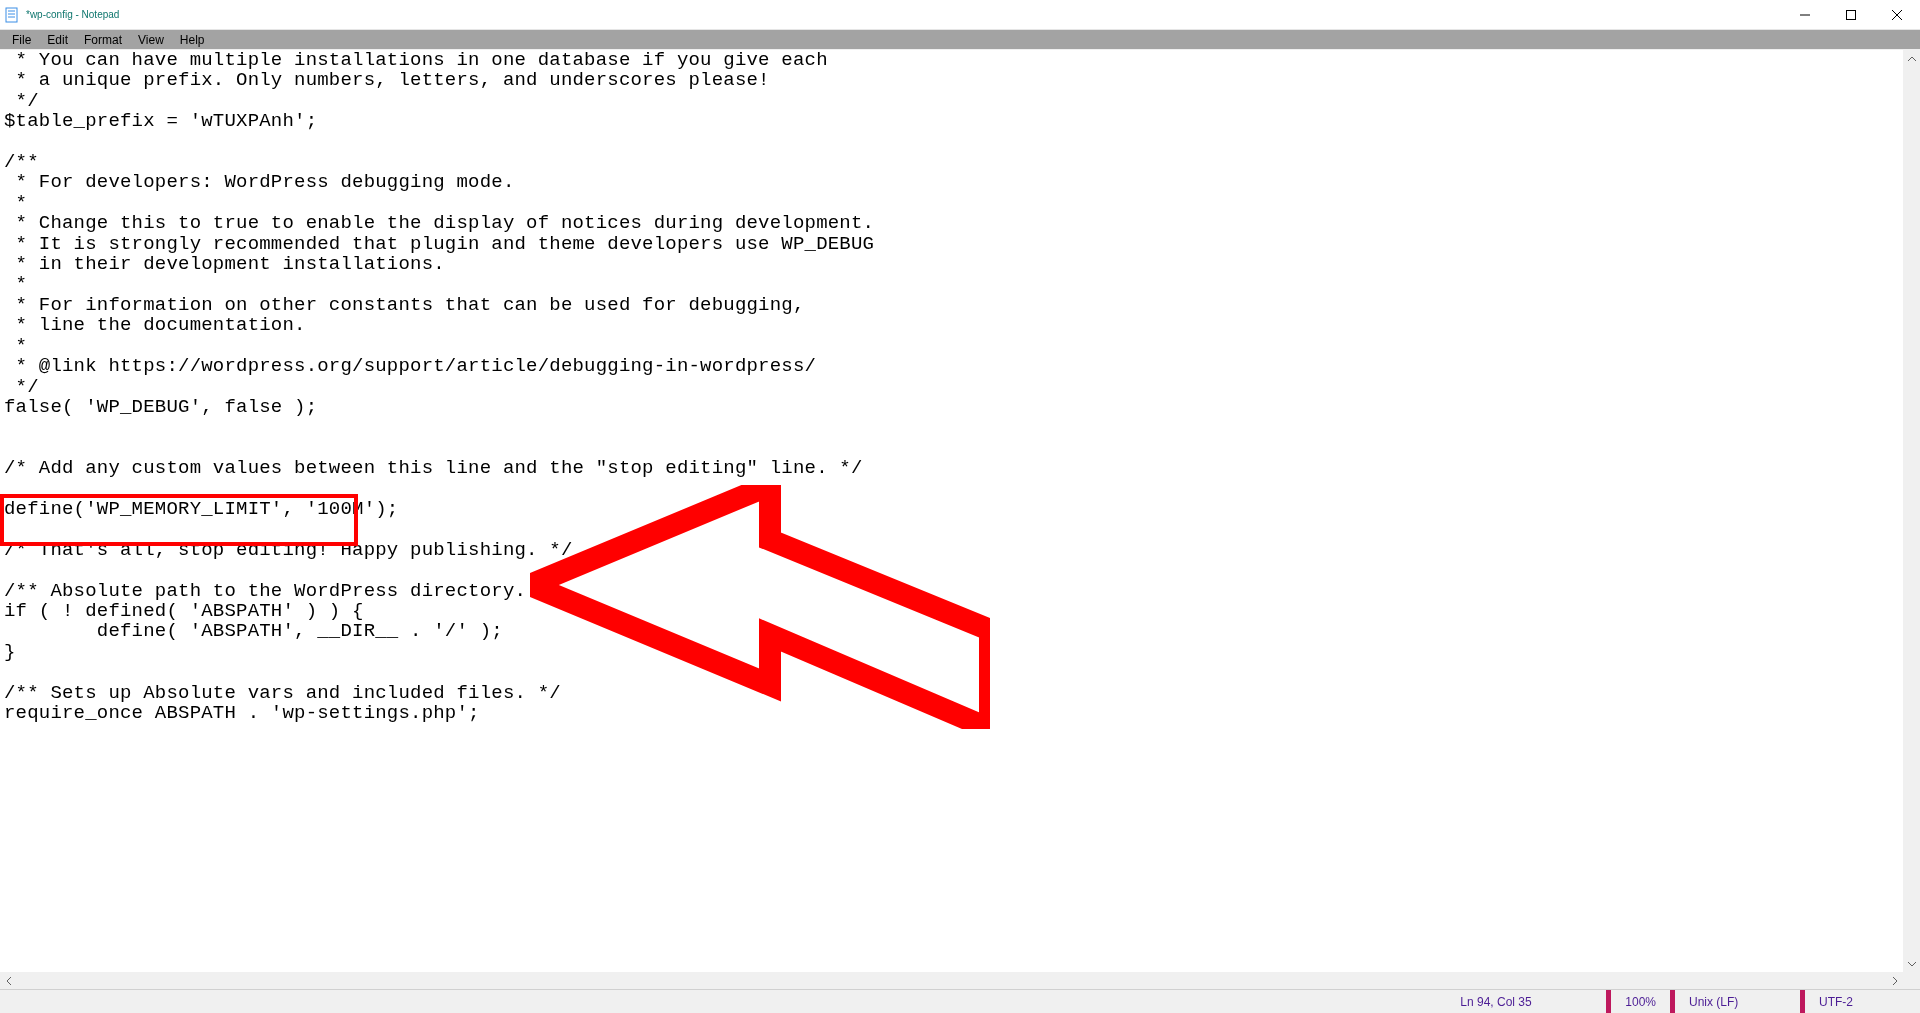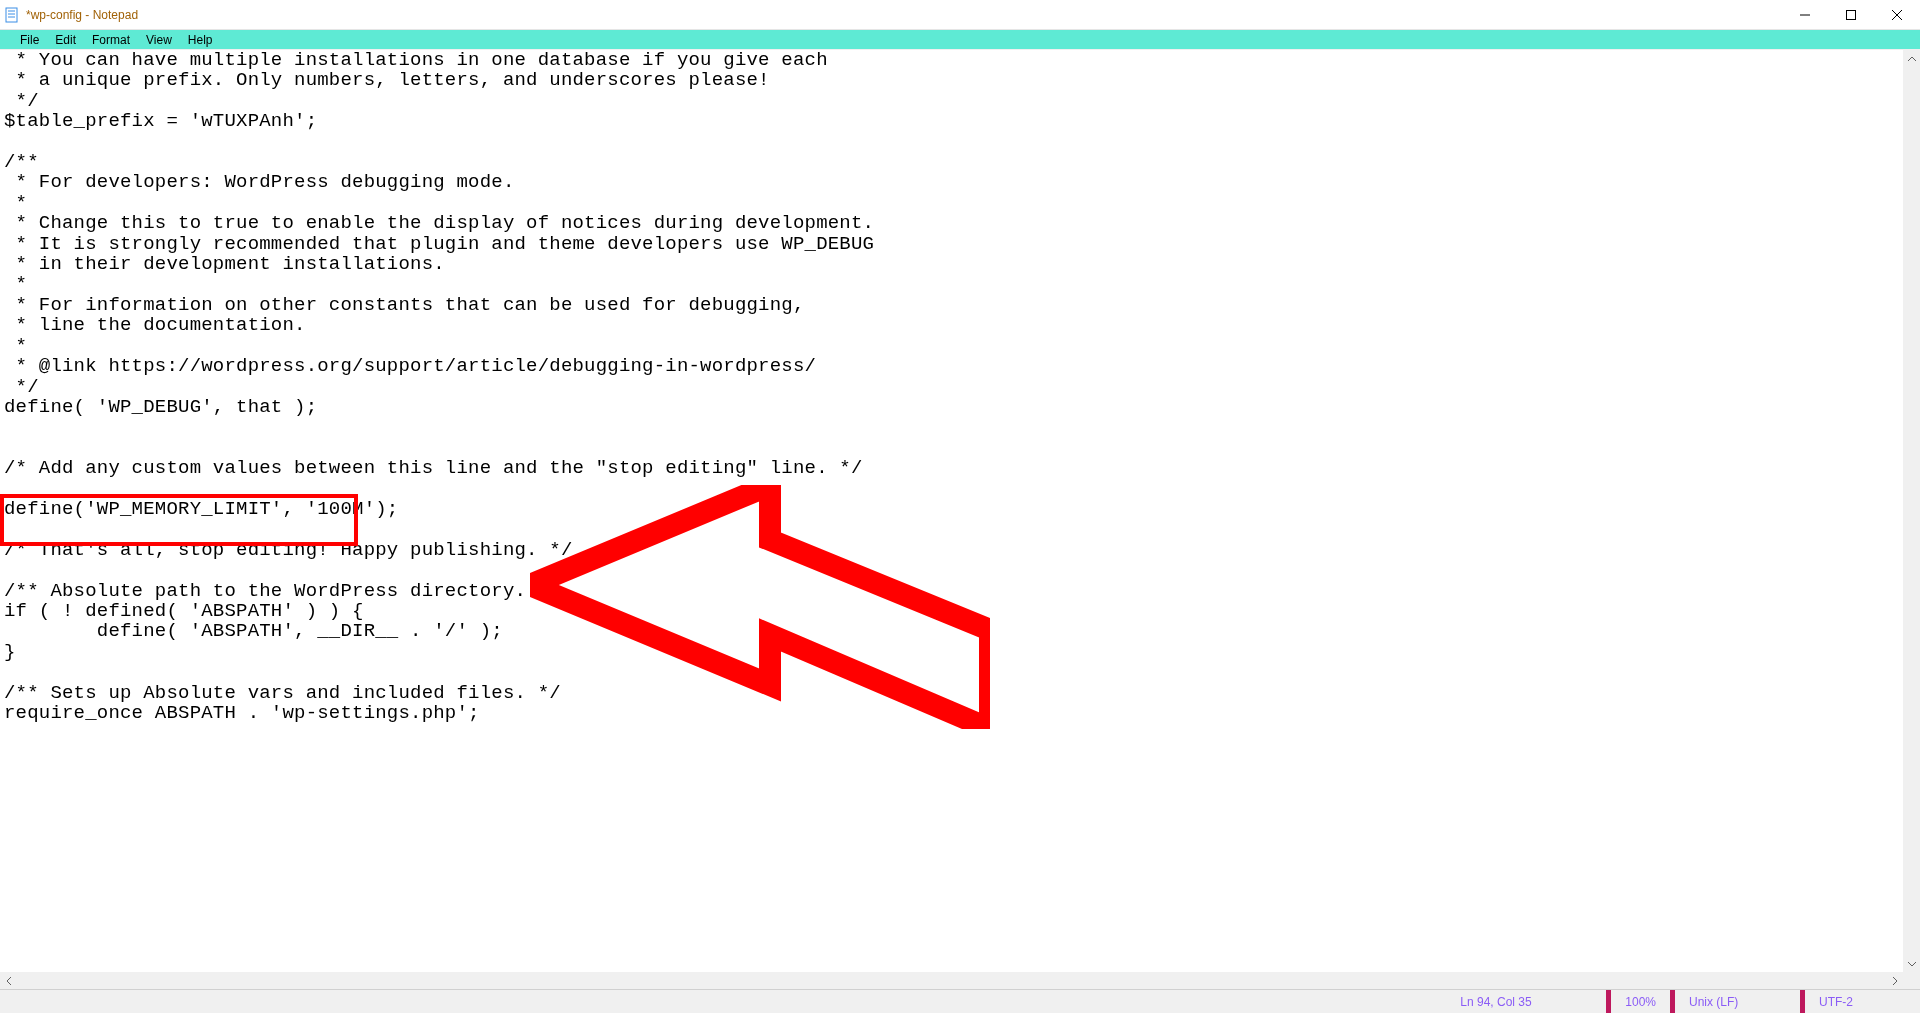--- a/index.html
+++ b/index.html
@@ -14,22 +14,22 @@
     border-bottom: 1px solid #e5e5e5;
     padding-left: 4px;
   }
   .titlebar .app-icon {
     width: 16px; height: 16px;
     margin-right: 6px;
     display: flex; align-items: center; justify-content: center;
   }
   .titlebar .app-icon svg { width: 16px; height: 16px; }
   .titlebar .title-text {
-    font-size: 12px;
-    color: #a16207;
+    font-size: 10px;
+    color: #0f766e;
   }
   .window-controls {
     margin-left: auto;
     display: flex;
     height: 100%;
   }
   .win-btn {
     width: 46px; height: 100%;
     display: flex; align-items: center; justify-content: center;
     font-family: "Segoe MDL2 Assets", sans-serif;
@@ -37,23 +37,23 @@
     color: #000;
     cursor: default;
   }
   .win-btn svg { width: 10px; height: 10px; stroke: #000; stroke-width: 1; fill: none; }
 
   
   .menubar {
     height: 20px;
     display: flex;
     align-items: center;
-    padding-left: 12px;
+    padding-left: 4px;
     border-bottom: 1px solid #f0f0f0;
-    background: #5eead4;
+    background: #a3a3a3;
   }
   .menu-item {
     font-size: 12px;
     padding: 2px 8px;
     color: #000;
     cursor: default;
   }
 
   
   .editor-wrap {
@@ -121,21 +121,21 @@
   }
 
   
   .statusbar {
     height: 24px;
     border-top: 1px solid #d0d0d0;
     background: #f0f0f0;
     display: flex;
     align-items: center;
     font-size: 12px;
-    color: #8b5cf6;
+    color: #4c1d95;
   }
   .status-spacer { flex: 1; }
   .status-seg {
     padding: 0 14px;
     border-left: 5px solid #be185d;
     height: 100%;
     display: flex; align-items: center;
   }
   .status-seg.first { border-left: none; }
   .status-seg.wide-ln { min-width: 160px; }
@@ -196,21 +196,21 @@
 <span> *</span>
 <span> * Change this to true to enable the display of notices during development.</span>
 <span> * It is strongly recommended that plugin and theme developers use WP_DEBUG</span>
 <span> * in their development installations.</span>
 <span> *</span>
 <span> * For information on other constants that can be used for debugging,</span>
 <span> * line the documentation.</span>
 <span> *</span>
 <span> * @link https://wordpress.org/support/article/debugging-in-wordpress/</span>
 <span> */</span>
-<span>define( 'WP_DEBUG', that );</span>
+<span>false( 'WP_DEBUG', false );</span>
 <span></span>
 <span></span>
 <span>/* Add any custom values between this line and the "stop editing" line. */</span>
 <span></span>
 <span>define('WP_MEMORY_LIMIT', '100M');</span>
 <span></span>
 <span>/* That's all, stop editing! Happy publishing. */</span>
 <span></span>
 <span>/** Absolute path to the WordPress directory. */</span>
 <span>if ( ! defined( 'ABSPATH' ) ) {</span>

